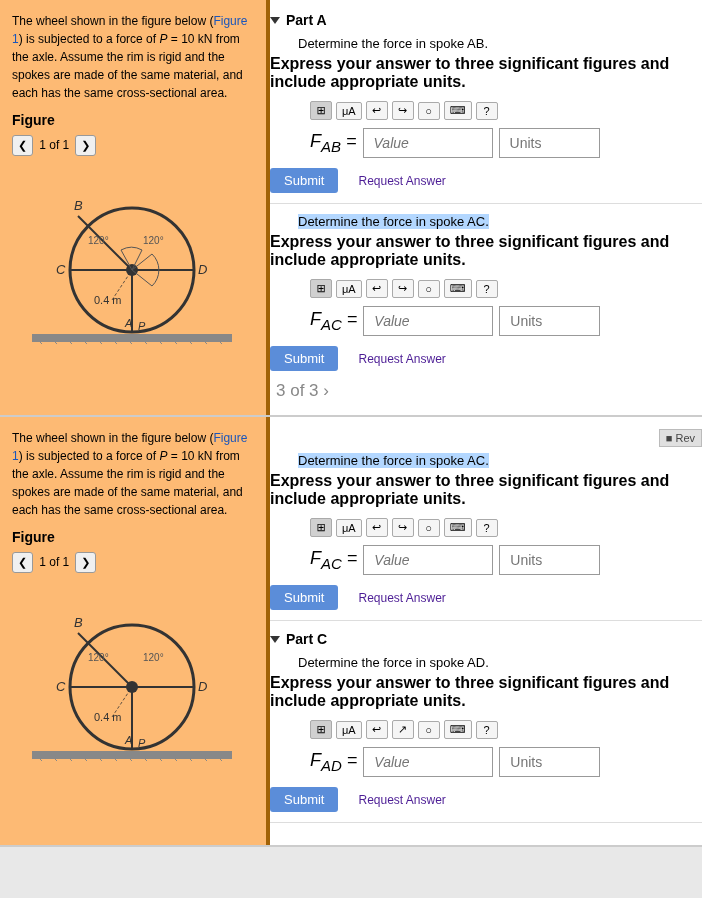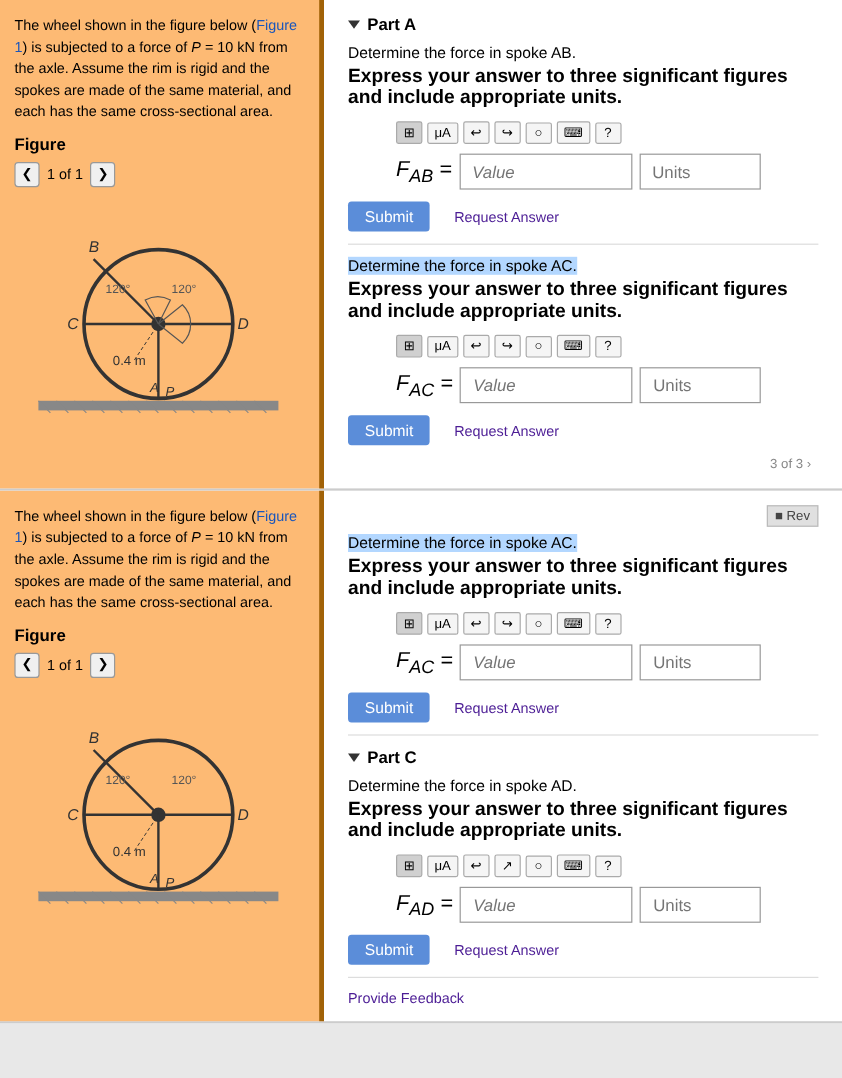--- a/index.html
+++ b/index.html
@@ -58,21 +58,21 @@
       background: #f0f0f0;
       font-size: 11px;
     }
 
     .wheel-diagram {
       margin-top: 4px;
     }
 
     .right-panel {
       flex: 1;
-      padding: 12px 20px;
+      padding: 12px 0;
     }
 
     .part-header {
       display: flex;
       align-items: center;
       gap: 6px;
       margin-bottom: 8px;
     }
 
     .triangle-icon {
@@ -85,20 +85,21 @@
     }
 
     .part-title {
       font-weight: bold;
       font-size: 14px;
     }
 
     .question-text {
       font-size: 13px;
       margin-bottom: 4px;
+      margin-left: 28px;
     }
 
     .instruction-text {
       font-size: 16px;
       margin-bottom: 10px;
       font-weight: bold;
     }
 
     .toolbar {
       display: flex;
@@ -136,21 +137,21 @@
       font-size: 18px;
       white-space: nowrap;
       margin-left: 40px;
     }
 
     .value-input {
       border: 1px solid #999;
       padding: 6px 10px;
       font-size: 14px;
       color: #999;
-      width: 144px;
+      width: 130px;
       background: #fff;
       font-style: italic;
     }
 
     .units-input {
       border: 1px solid #999;
       padding: 6px 10px;
       font-size: 14px;
       color: #999;
       width: 101px;
@@ -181,23 +182,22 @@
       text-decoration: none;
     }
 
     .divider {
       border: none;
       border-top: 1px solid #ddd;
       margin: 10px 0;
     }
 
     .scroll-hint {
-      text-align: right;
       color: #888;
-      font-size: 11px;
+      font-size: 17px;
       padding: 2px 6px;
     }
 
     .rev-btn {
       font-size: 11px;
       color: #444;
       float: right;
       background: #e0e0e0;
       border: 1px solid #bbb;
       padding: 2px 6px;
@@ -468,16 +468,15 @@
       <input class="units-input" type="text" placeholder="Units" style="">
     </div>
 
     <div class="button-row">
       <button class="submit-btn">Submit</button>
       <a href="#" class="request-link">Request Answer</a>
     </div>
 
     <hr class="divider">
 
-    <a href="#" class="request-link" style="display:block; margin-top:6px; font-size:12px;">Provide Feedback</a>
 
   </div>
 </div>
 
 </body></html>

